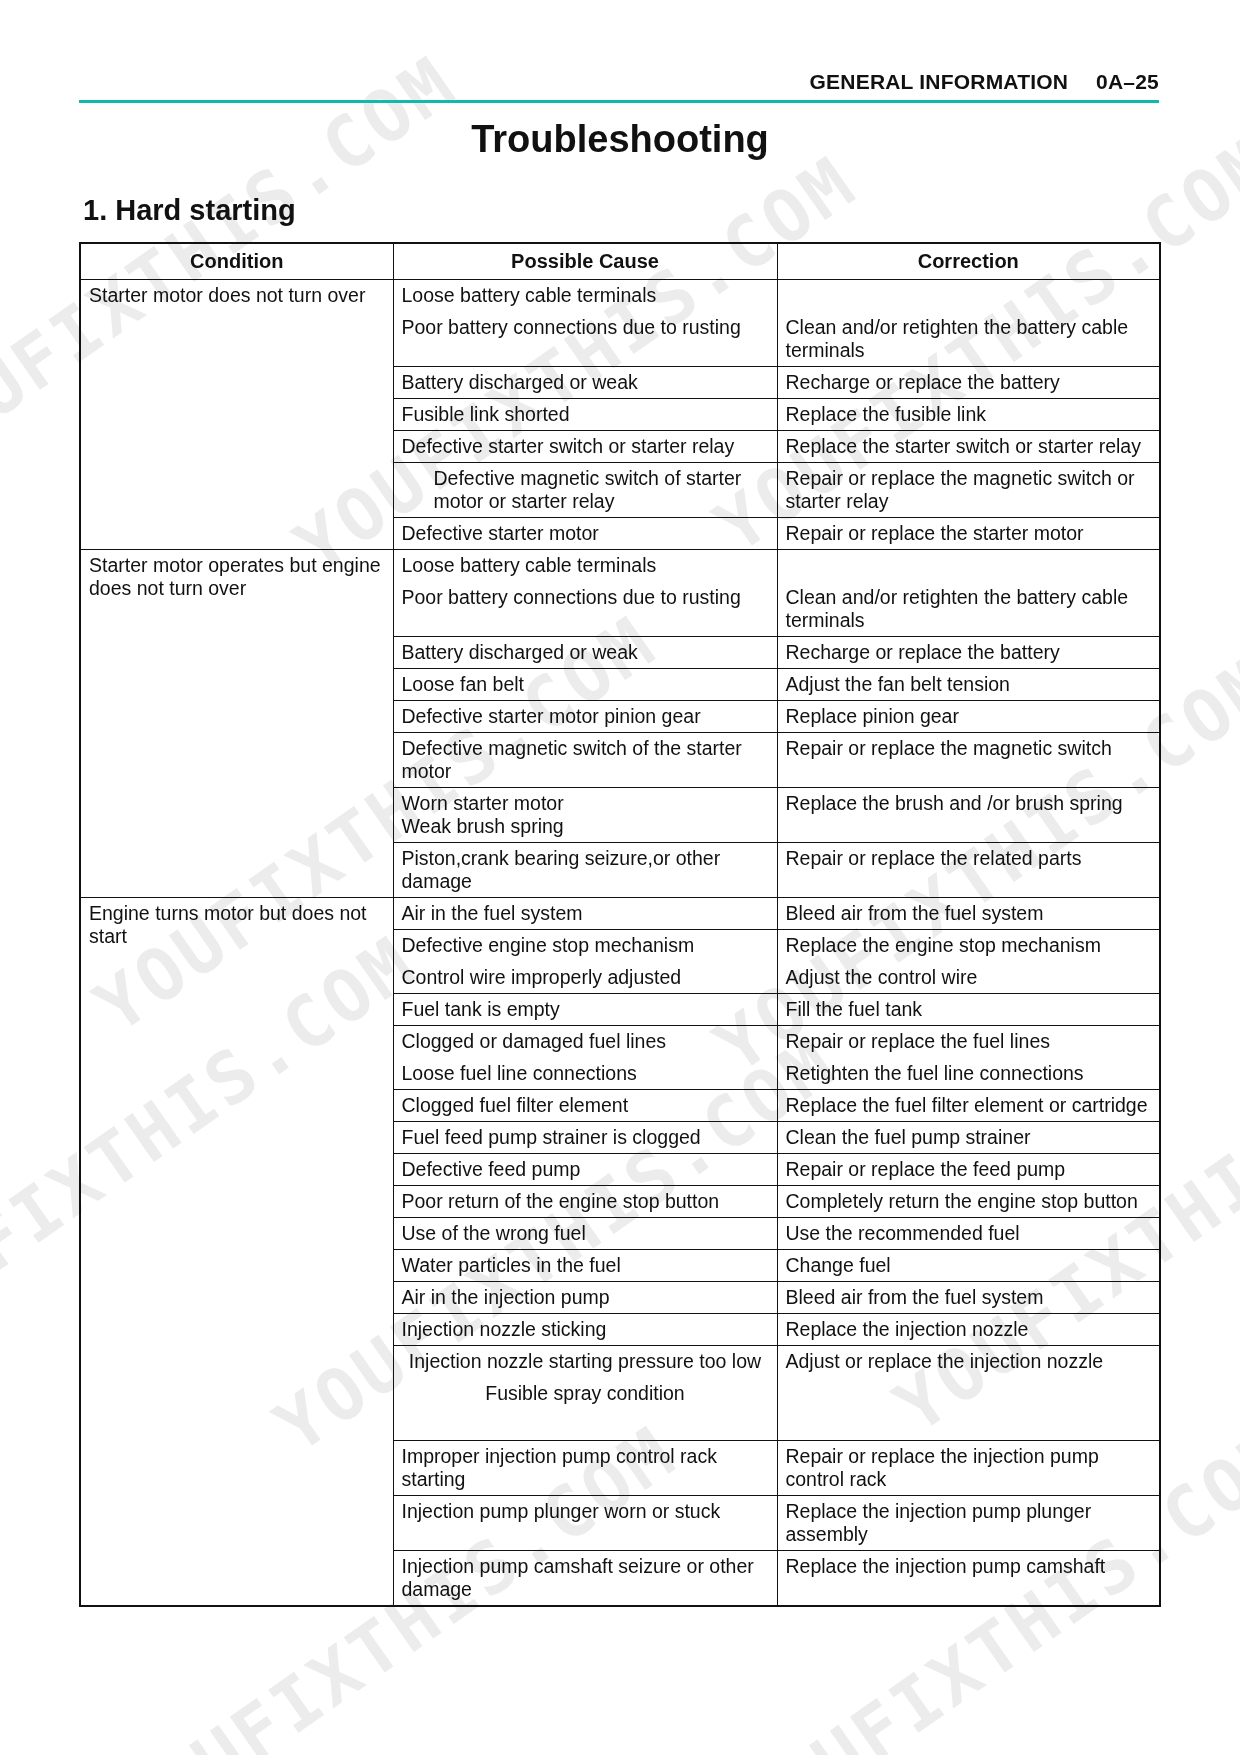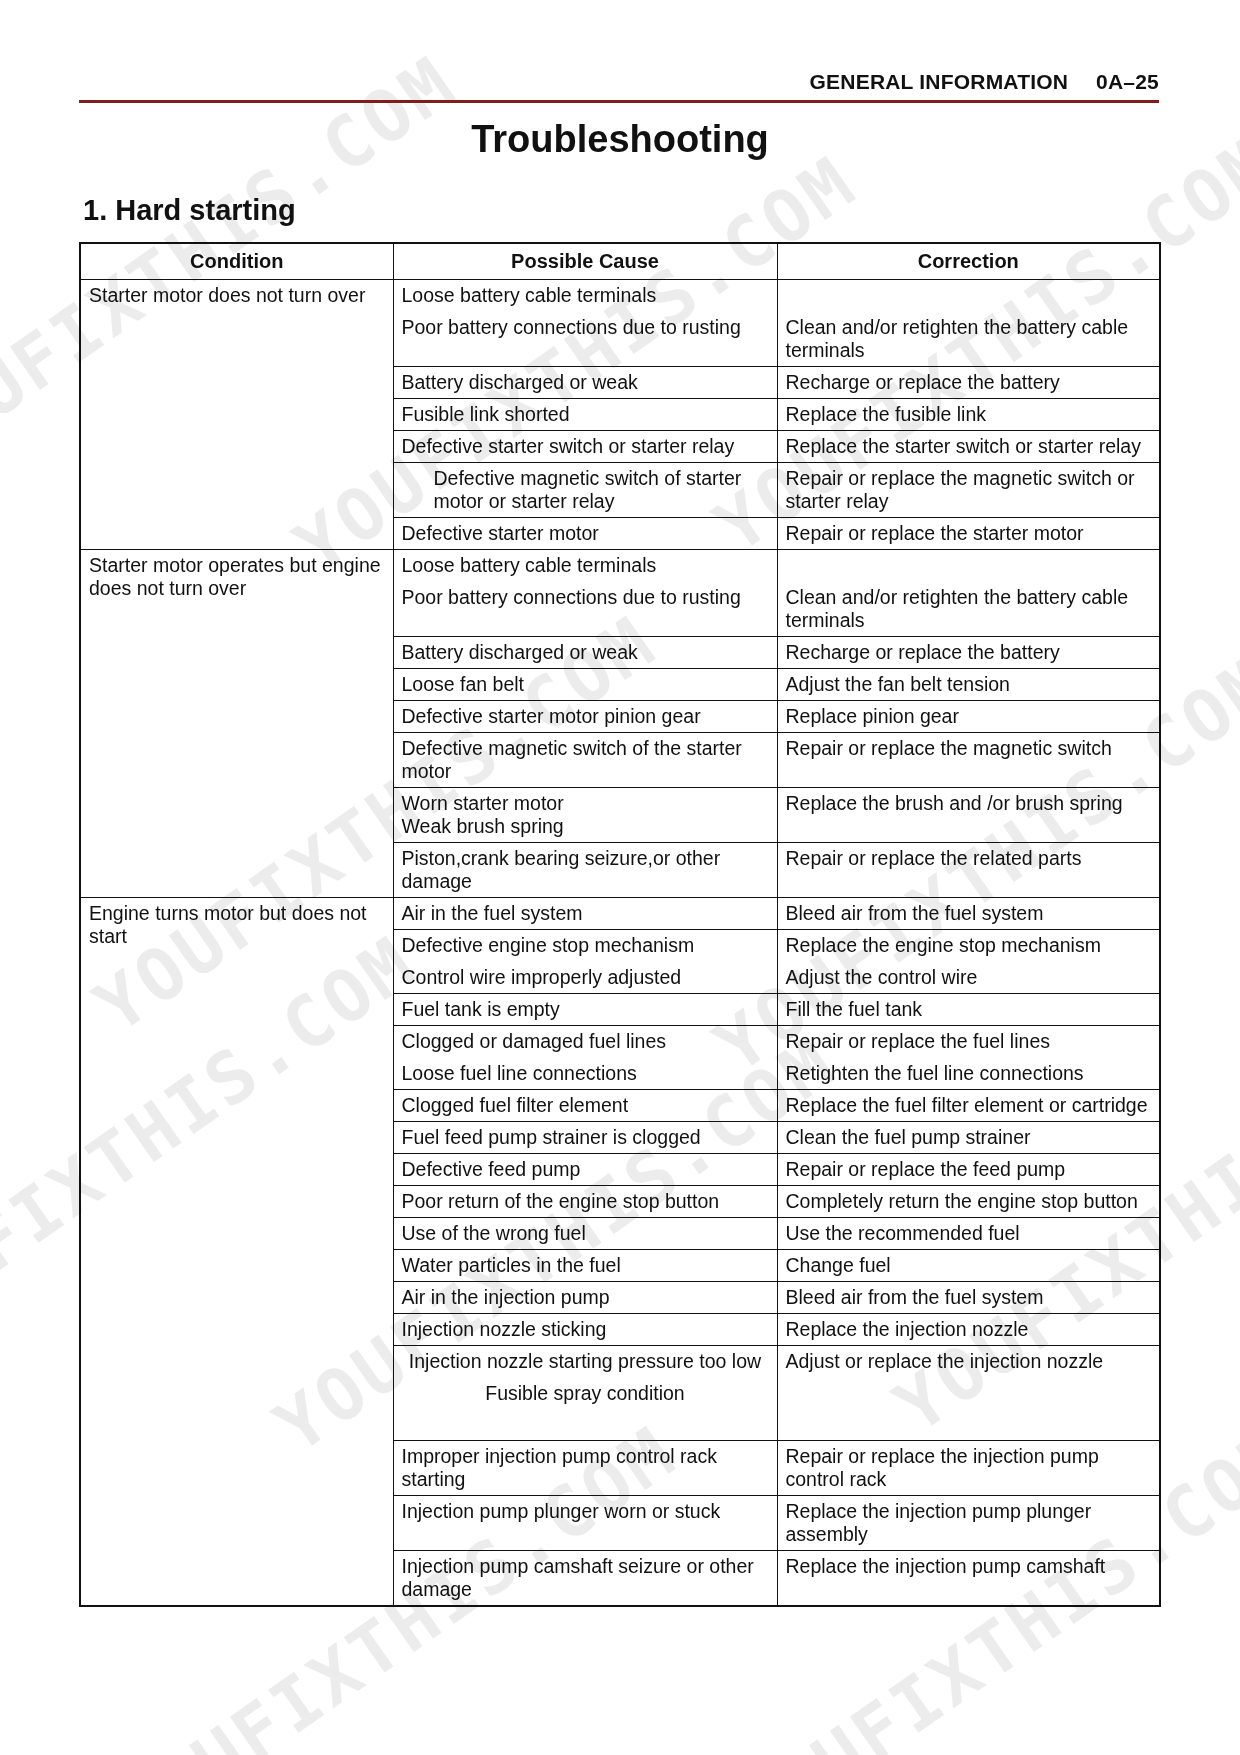--- a/index.html
+++ b/index.html
@@ -8,21 +8,21 @@
       font-family: "Liberation Sans", sans-serif; color: #111;
     }
     .watermark {
       position: absolute; font-family: "DejaVu Sans Mono", monospace; font-weight: bold;
       font-size: 72px; color: #ececec; letter-spacing: 4px; white-space: nowrap;
       transform: rotate(-35deg); transform-origin: left top; pointer-events: none;
       z-index: 0;
     }
     .page-header {
       position: absolute; left: 79px; top: 68px; width: 1080px; height: 32px;
-      border-bottom: 3px solid #7f1d1d; z-index: 2;
+      border-bottom: 3px solid #14b8a6; z-index: 2;
     }
     .page-header .right {
       position: absolute; right: 0; top: 2px; font-weight: bold; font-size: 21px; letter-spacing: 0.2px;
     }
     .page-header .right span + span { margin-left: 28px; }
     .title {
       position: absolute; left: 0; width: 1240px; top: 118px; text-align: center;
       font-weight: bold; font-size: 38px; z-index: 2;
     }
     .section-title {

